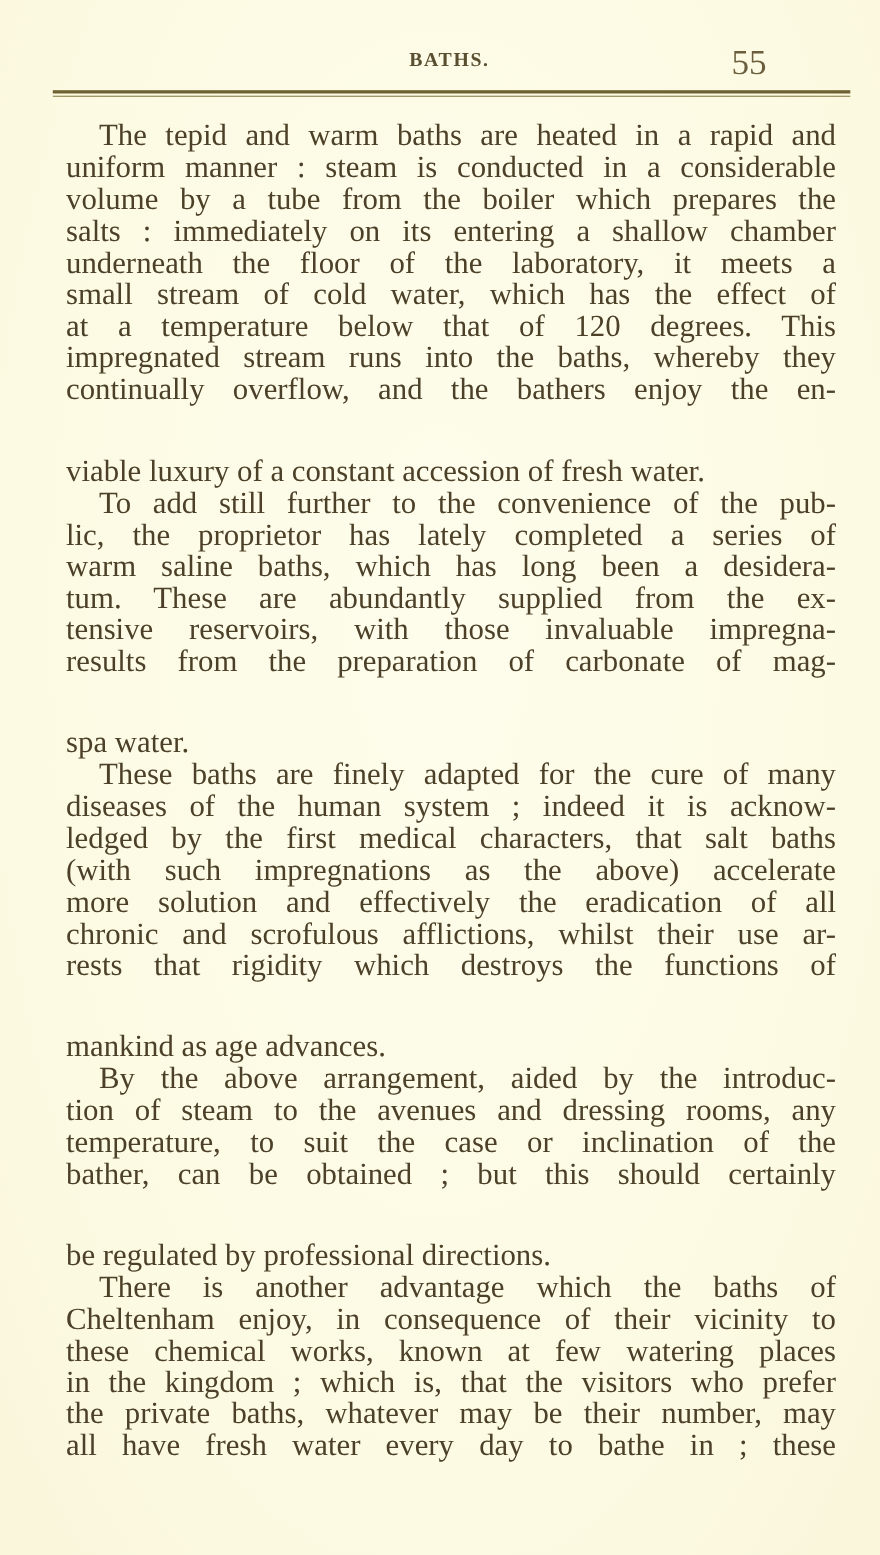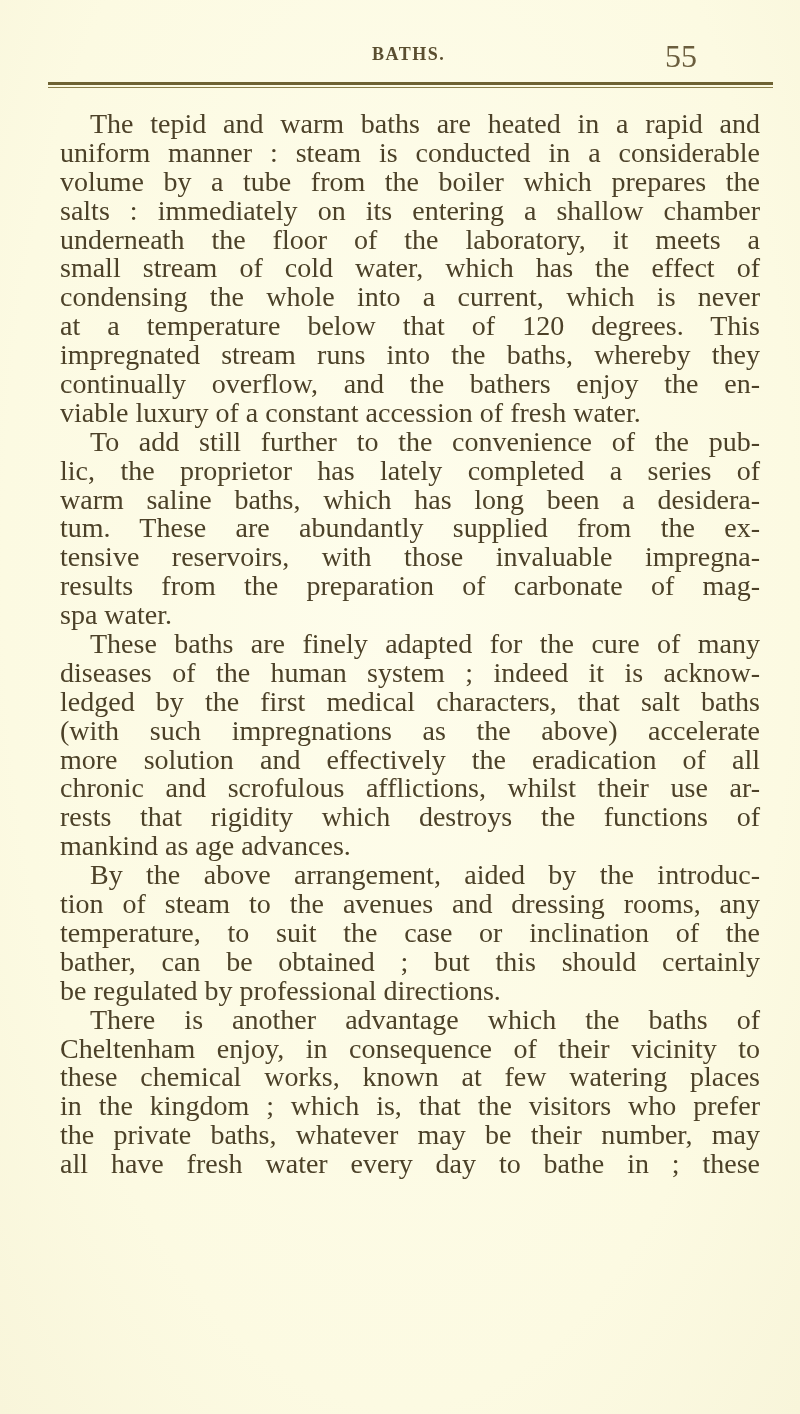--- a/index.html
+++ b/index.html
@@ -75,41 +75,41 @@
       white-space: nowrap;
       text-align: justify;
       text-align-last: justify;
       color: #4c4128;
     }
     .line.indent {
       padding-left: 30px;
     }
     .line.last {
       text-align-last: left;
+      margin-top: 45px;
     }
   </style>
 </head>
 <body>
 
 <div class="page">
   <div class="running-head">
     <span class="running-title">BATHS.</span>
     <span class="page-number">55</span>
   </div>
   <div class="rule-top"></div>
   <div class="rule-bottom"></div>
 
   <div class="text-block" id="text-block">
       <span class="line indent">The tepid and warm baths are heated in a rapid and</span>
       <span class="line">uniform manner : steam is conducted in a considerable</span>
       <span class="line">volume by a tube from the boiler which prepares the</span>
       <span class="line">salts : immediately on its entering a shallow chamber</span>
       <span class="line">underneath the floor of the laboratory, it meets a</span>
       <span class="line">small stream of cold water, which has the effect of</span>
-      <span class="line">condensing the whole into a current, which is never</span>
       <span class="line">at a temperature below that of 120 degrees. This</span>
       <span class="line">impregnated stream runs into the baths, whereby they</span>
       <span class="line">continually overflow, and the bathers enjoy the en-</span>
       <span class="line last">viable luxury of a constant accession of fresh water.</span>
       <span class="line indent">To add still further to the convenience of the pub-</span>
       <span class="line">lic, the proprietor has lately completed a series of</span>
       <span class="line">warm saline baths, which has long been a desidera-</span>
       <span class="line">tum. These are abundantly supplied from the ex-</span>
       <span class="line">tensive reservoirs, with those invaluable impregna-</span>
       <span class="line">results from the preparation of carbonate of mag-</span>

